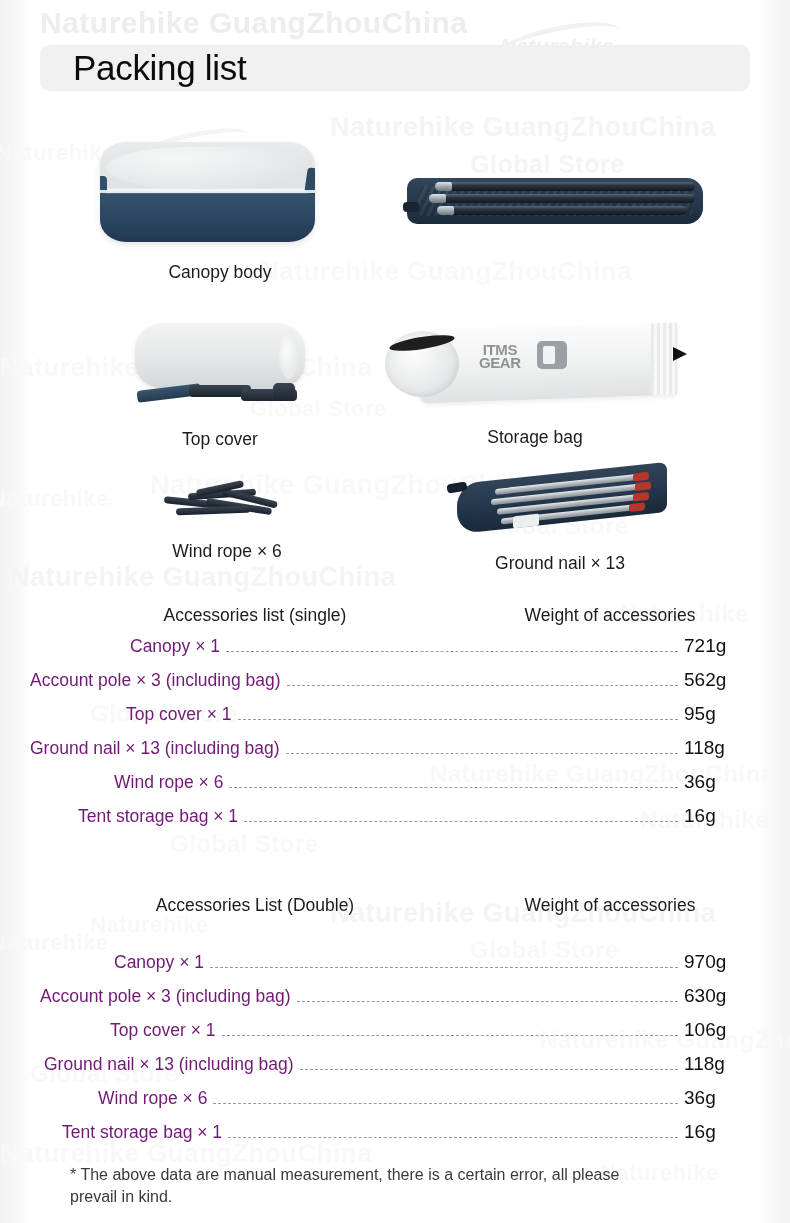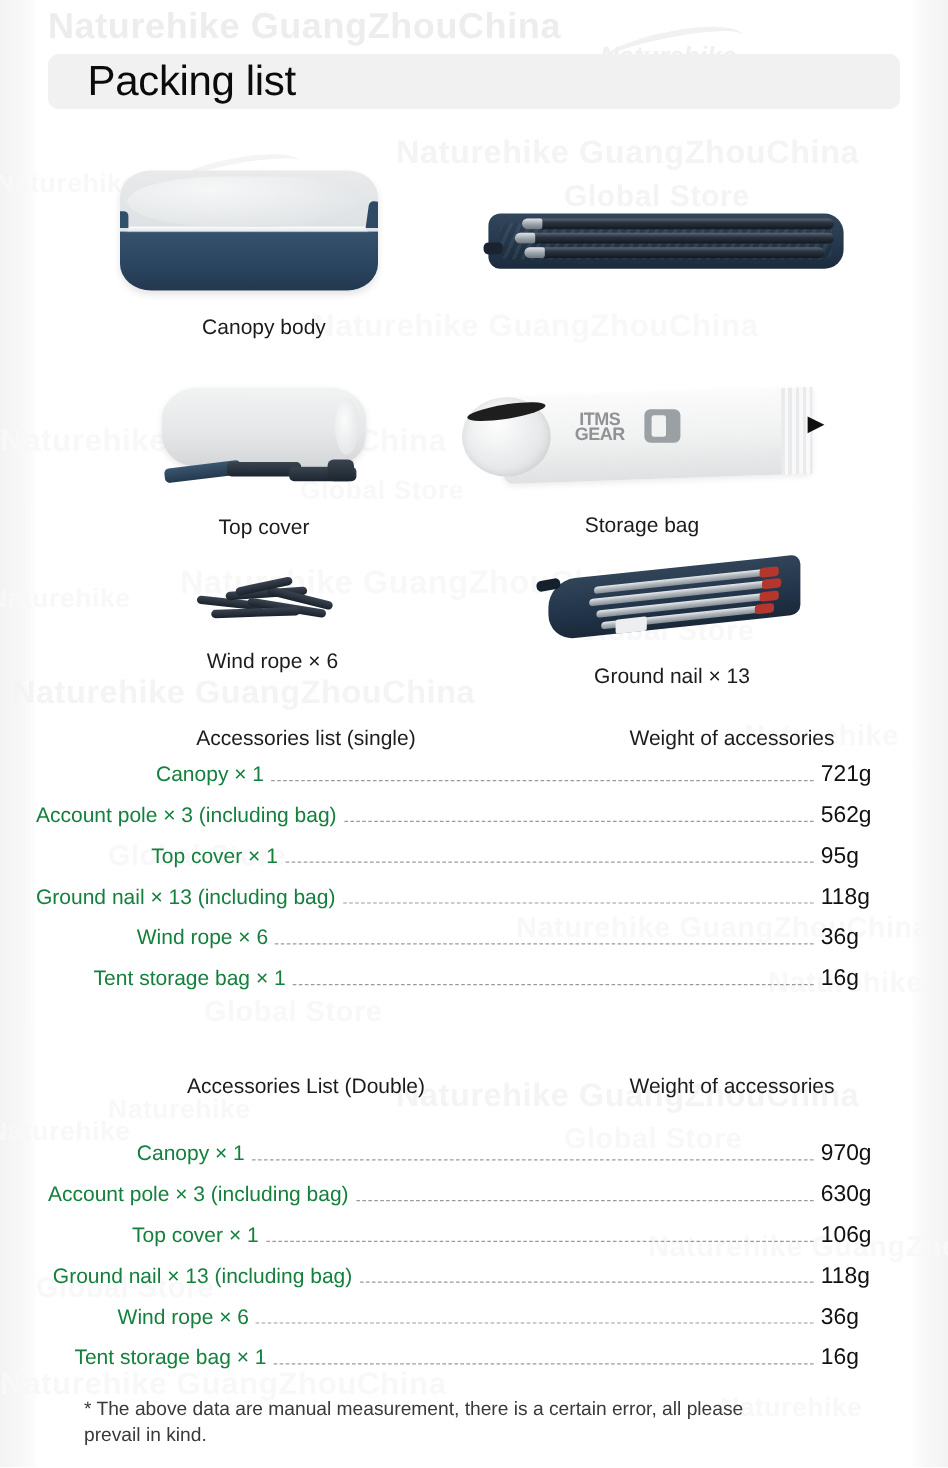--- a/index.html
+++ b/index.html
@@ -277,21 +277,21 @@
   .thead .th-left  { position:absolute; left: 60px;  width: 330px; text-align: center; }
   .thead .th-right { position:absolute; right: 15px; width: 270px; text-align: center; }
 
   .trow {
     display: flex;
     align-items: baseline;
     height: 34px;
   }
   .t-label {
     font-size: 17.5px;
-    color: #15803d;
+    color: #701a75;
     white-space: nowrap;
     text-align: right;
     flex: 0 0 auto;
   }
   .t-dash {
     flex: 1 1 auto;
     border-bottom: 1px dashed #9a9a9a;
     margin: 0 6px 6px 6px;
     height: 1px;
   }

